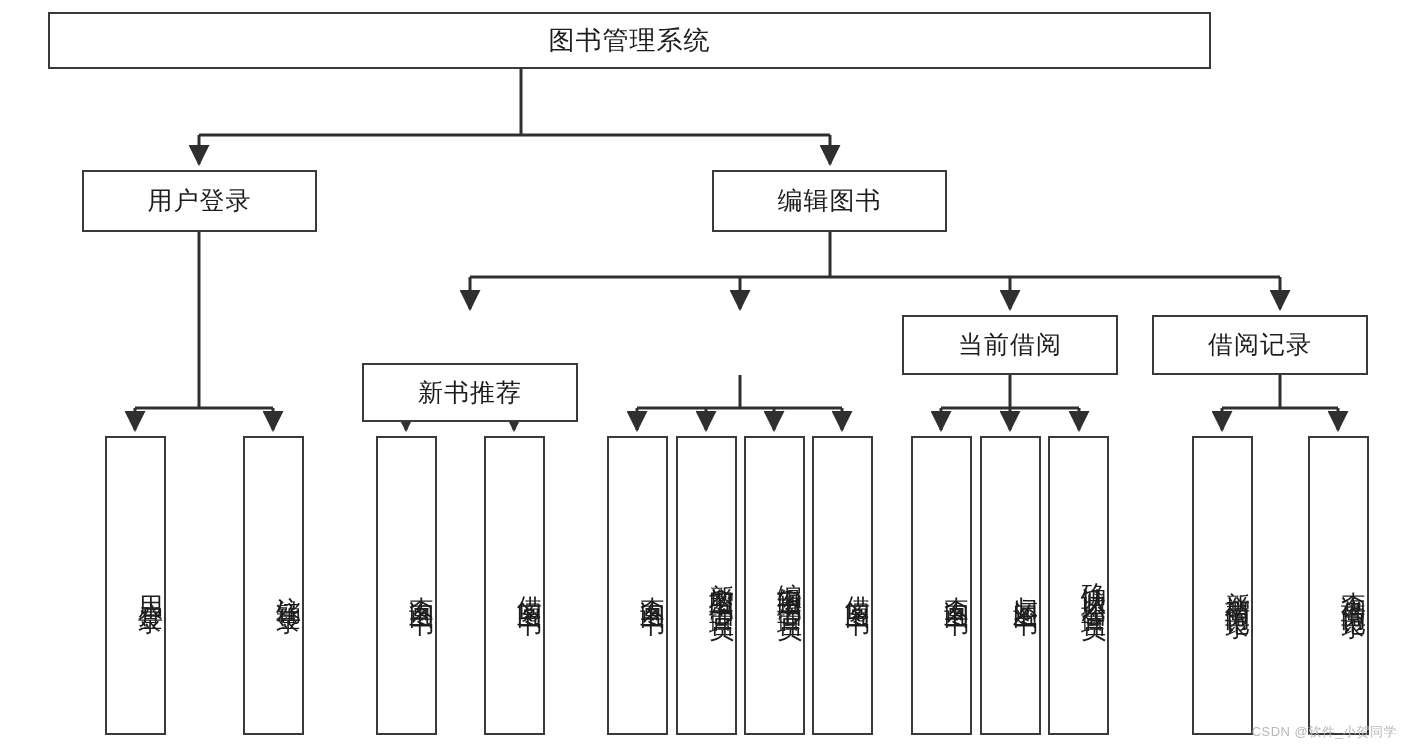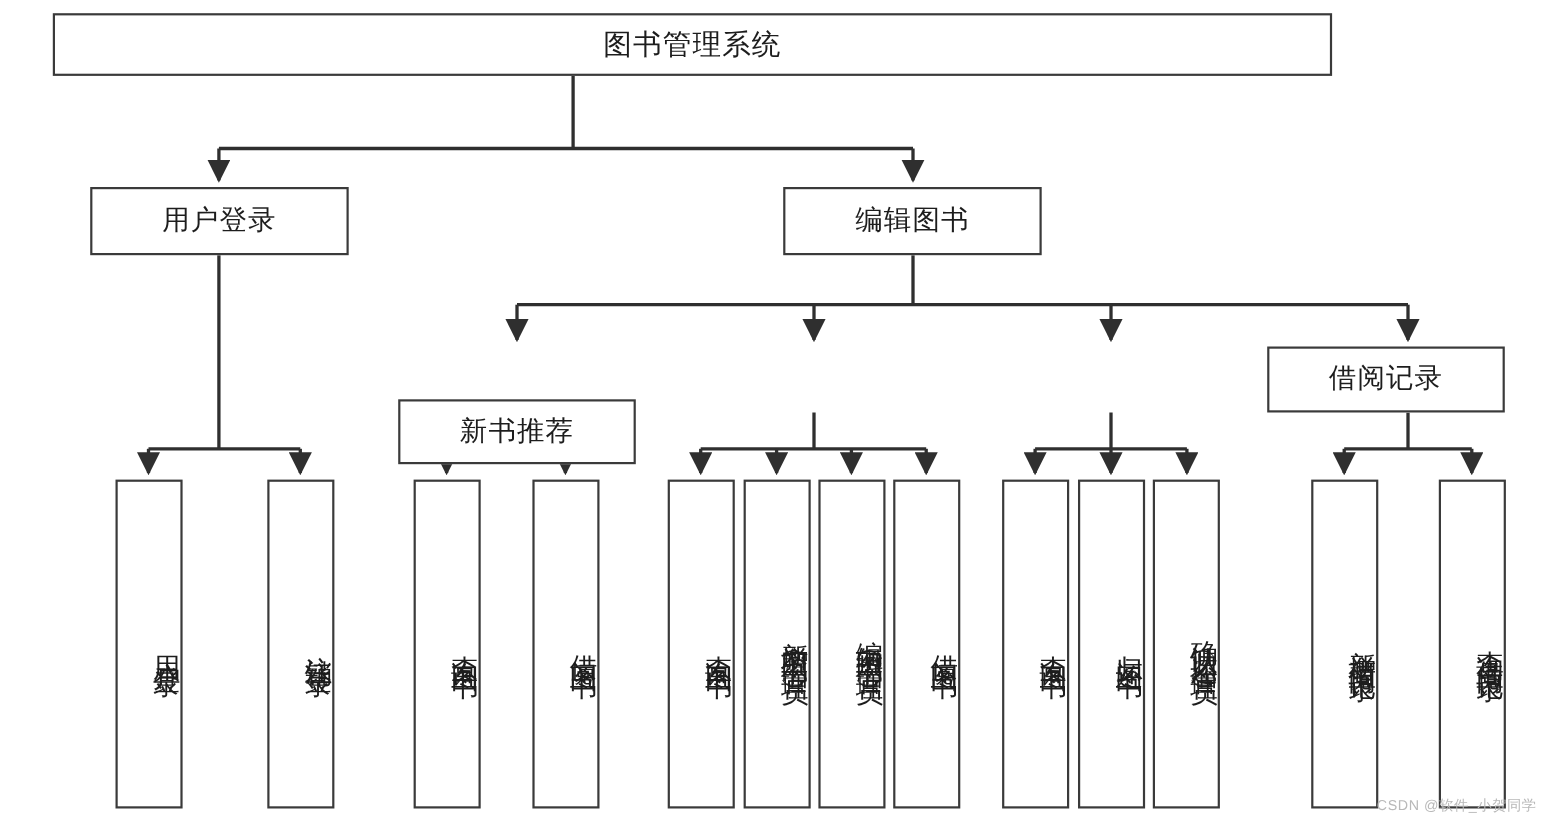--- a/index.html
+++ b/index.html
@@ -114,20 +114,23 @@
   <div class="node h" style="left:82px;top:170px;width:235px;height:62px;">
     <span>用户登录</span>
   </div>
   <div class="node h" style="left:712px;top:170px;width:235px;height:62px;">
     <span>编辑图书</span>
   </div>
 
   <div class="node h" style="left:362px;top:315px;width:216px;height:59px;margin-top:48px;">
     <span>新书推荐</span>
   </div>
+  <div class="node h" style="left:902px;top:315px;width:216px;height:60px;">
+    <span>当前借阅</span>
+  </div>
   <div class="node h" style="left:1152px;top:315px;width:216px;height:60px;">
     <span>借阅记录</span>
   </div>
 
   <div class="node v" style="left:105px;top:436px;width:61px;height:299px;">
     <span>用户登录</span>
   </div>
   <div class="node v" style="left:243px;top:436px;width:61px;height:299px;">
     <span>注销登录</span>
   </div>

